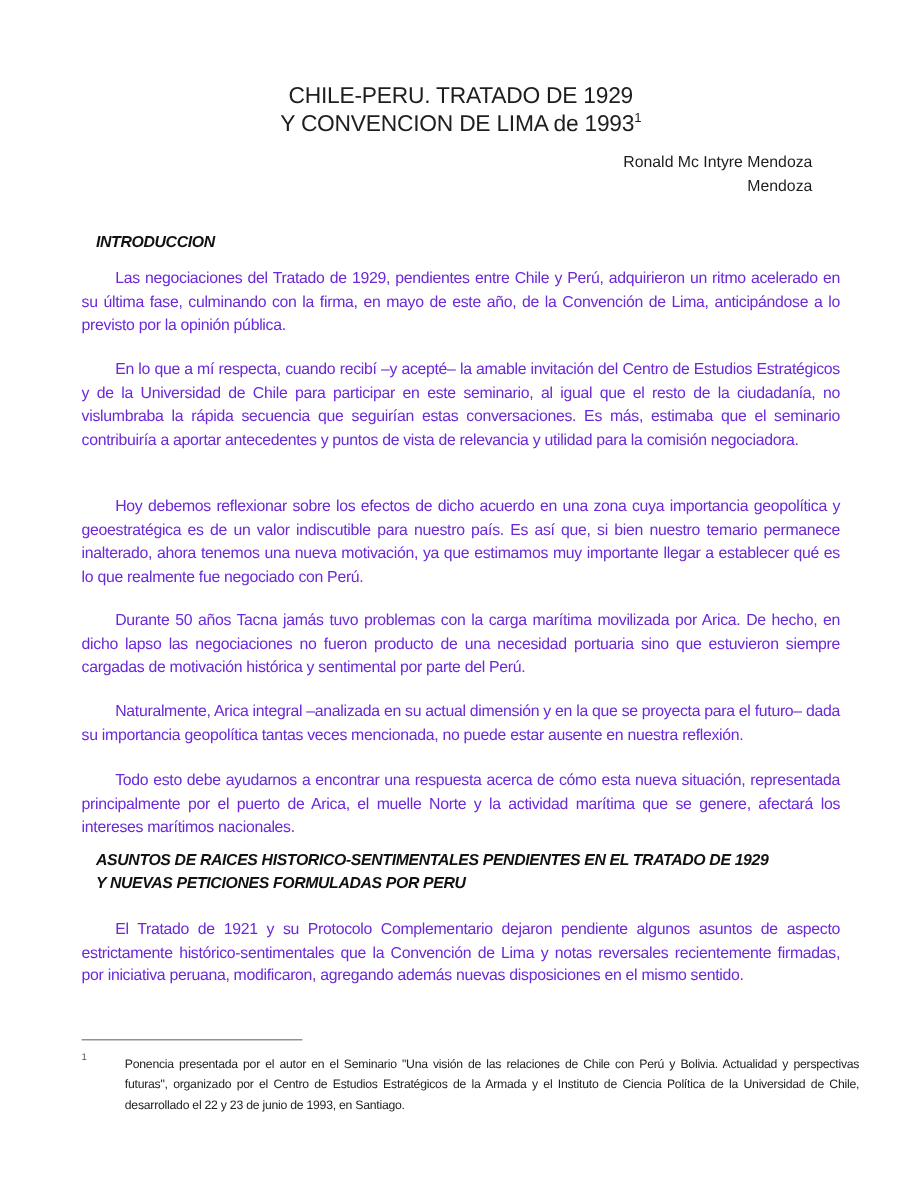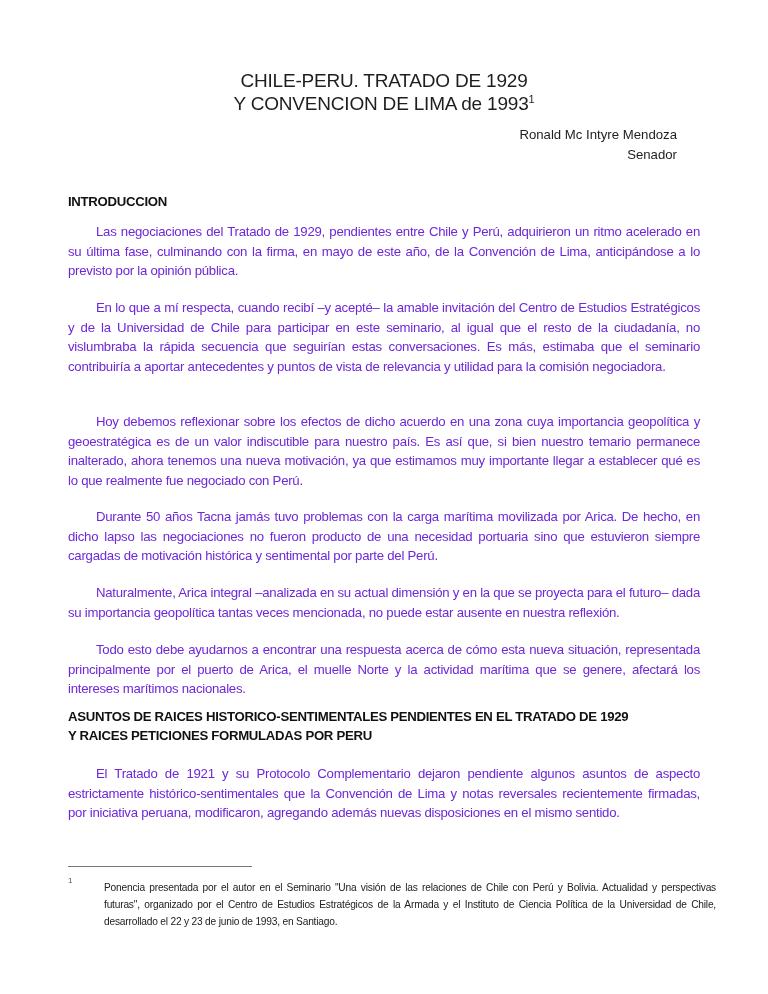--- a/index.html
+++ b/index.html
@@ -11,22 +11,22 @@
     .title {
       position: absolute; left: 0; width: 768px; top: 69px; text-align: center;
       font-size: 19px; line-height: 23px; color: #1e1e1e; letter-spacing: -0.2px;
     }
     .title sup { font-size: 11px; vertical-align: top; position: relative; top: -4px; }
     .author {
       position: absolute; right: 91px; top: 125px; text-align: right;
       font-size: 13.2px; line-height: 20px; color: #1e1e1e;
     }
     .heading {
-      position: absolute; left: 68px; width: 632px; font-weight: bold;
-      font-size: 13.2px; line-height: 19px; color: #111; letter-spacing: -0.3px;
+      position: absolute; left: 80px; width: 632px; font-weight: bold;
+      font-size: 13.2px; line-height: 19px; color: #111; letter-spacing: -0.3px; font-style: italic;
     }
     .para {
       position: absolute; left: 68px; width: 632px; font-size: 13.2px; line-height: 19.5px;
       text-align: justify; text-indent: 28px; color: #6d28d9; letter-spacing: -0.25px; margin: 0;
     }
     .fn-rule { position: absolute; left: 68px; top: 866px; width: 184px; height: 1px; background: #777; }
     .footnote { position: absolute; left: 68px; top: 879px; width: 632px; }
     .fn-mark { position: absolute; left: 0; top: -3px; font-size: 8px; color: #555; }
     .fn-text {
       position: absolute; left: 36px; width: 612px; font-size: 10.2px; line-height: 17px;
@@ -38,35 +38,35 @@
 
 <div class="page">
 
   <div class="title">
     <div>CHILE-PERU. TRATADO DE 1929</div>
     <div><span>Y CONVENCION DE LIMA de 1993</span><sup>1</sup></div>
   </div>
 
   <div class="author">
     <div>Ronald Mc Intyre Mendoza</div>
-    <div>Senador</div>
+    <div>Mendoza</div>
   </div>
 
   <div class="heading" style="top:192px">INTRODUCCION</div>
 
   <p class="para" style="top:222px">Las negociaciones del Tratado de 1929, pendientes entre Chile y Perú, adquirieron un ritmo acelerado en su última fase, culminando con la firma, en mayo de este año, de la Convención de Lima, anticipándose a lo previsto por la opinión pública.</p>
   <p class="para" style="top:298px">En lo que a mí respecta, cuando recibí –y acepté– la amable invitación del Centro de Estudios Estratégicos y de la Universidad de Chile para participar en este seminario, al igual que el resto de la ciudadanía, no vislumbraba la rápida secuencia que seguirían estas conversaciones. Es más, estimaba que el seminario contribuiría a aportar antecedentes y puntos de vista de relevancia y utilidad para la comisión negociadora.</p>
   <p class="para" style="top:412px">Hoy debemos reflexionar sobre los efectos de dicho acuerdo en una zona cuya importancia geopolítica y geoestratégica es de un valor indiscutible para nuestro país.  Es así que, si bien nuestro temario permanece inalterado, ahora tenemos una nueva motivación, ya que estimamos muy importante llegar a establecer qué es lo que realmente fue negociado con Perú.</p>
   <p class="para" style="top:507px">Durante 50 años Tacna jamás tuvo problemas con la carga marítima movilizada por Arica. De hecho, en dicho lapso las negociaciones no fueron producto de una necesidad portuaria sino que estuvieron siempre cargadas de motivación histórica y sentimental por parte del Perú.</p>
   <p class="para" style="top:640px">Todo esto debe ayudarnos a encontrar una respuesta acerca de cómo esta nueva situación, representada principalmente por el puerto de Arica, el muelle Norte y la actividad marítima que se genere, afectará los intereses marítimos nacionales.</p>
   <p class="para" style="top:583px">Naturalmente, Arica integral –analizada en su actual dimensión y en la que se proyecta para el futuro– dada su importancia geopolítica tantas veces mencionada, no puede estar ausente en nuestra reflexión.</p>
 
   <div class="heading" style="top:707px">
     <div>ASUNTOS DE RAICES HISTORICO-SENTIMENTALES PENDIENTES EN EL TRATADO DE 1929</div>
-    <div>Y RAICES PETICIONES FORMULADAS POR PERU</div>
+    <div>Y NUEVAS PETICIONES FORMULADAS POR PERU</div>
   </div>
 
   <p class="para" style="top:764px">El Tratado de 1921 y su Protocolo Complementario dejaron pendiente algunos asuntos de aspecto estrictamente histórico-sentimentales que la Convención de Lima y notas reversales recientemente firmadas, por iniciativa peruana, modificaron, agregando además nuevas disposiciones en el mismo sentido.</p>
 
   <div class="fn-rule"></div>
   <div class="footnote">
     <span class="fn-mark">1</span>
     <div class="fn-text">Ponencia presentada por el autor en el Seminario "Una visión de las relaciones de Chile con Perú y Bolivia. Actualidad y perspectivas futuras", organizado por el Centro de Estudios Estratégicos de la Armada y el Instituto de Ciencia Política de la Universidad de Chile, desarrollado el 22 y 23 de junio de 1993, en Santiago.</div>
   </div>
 

